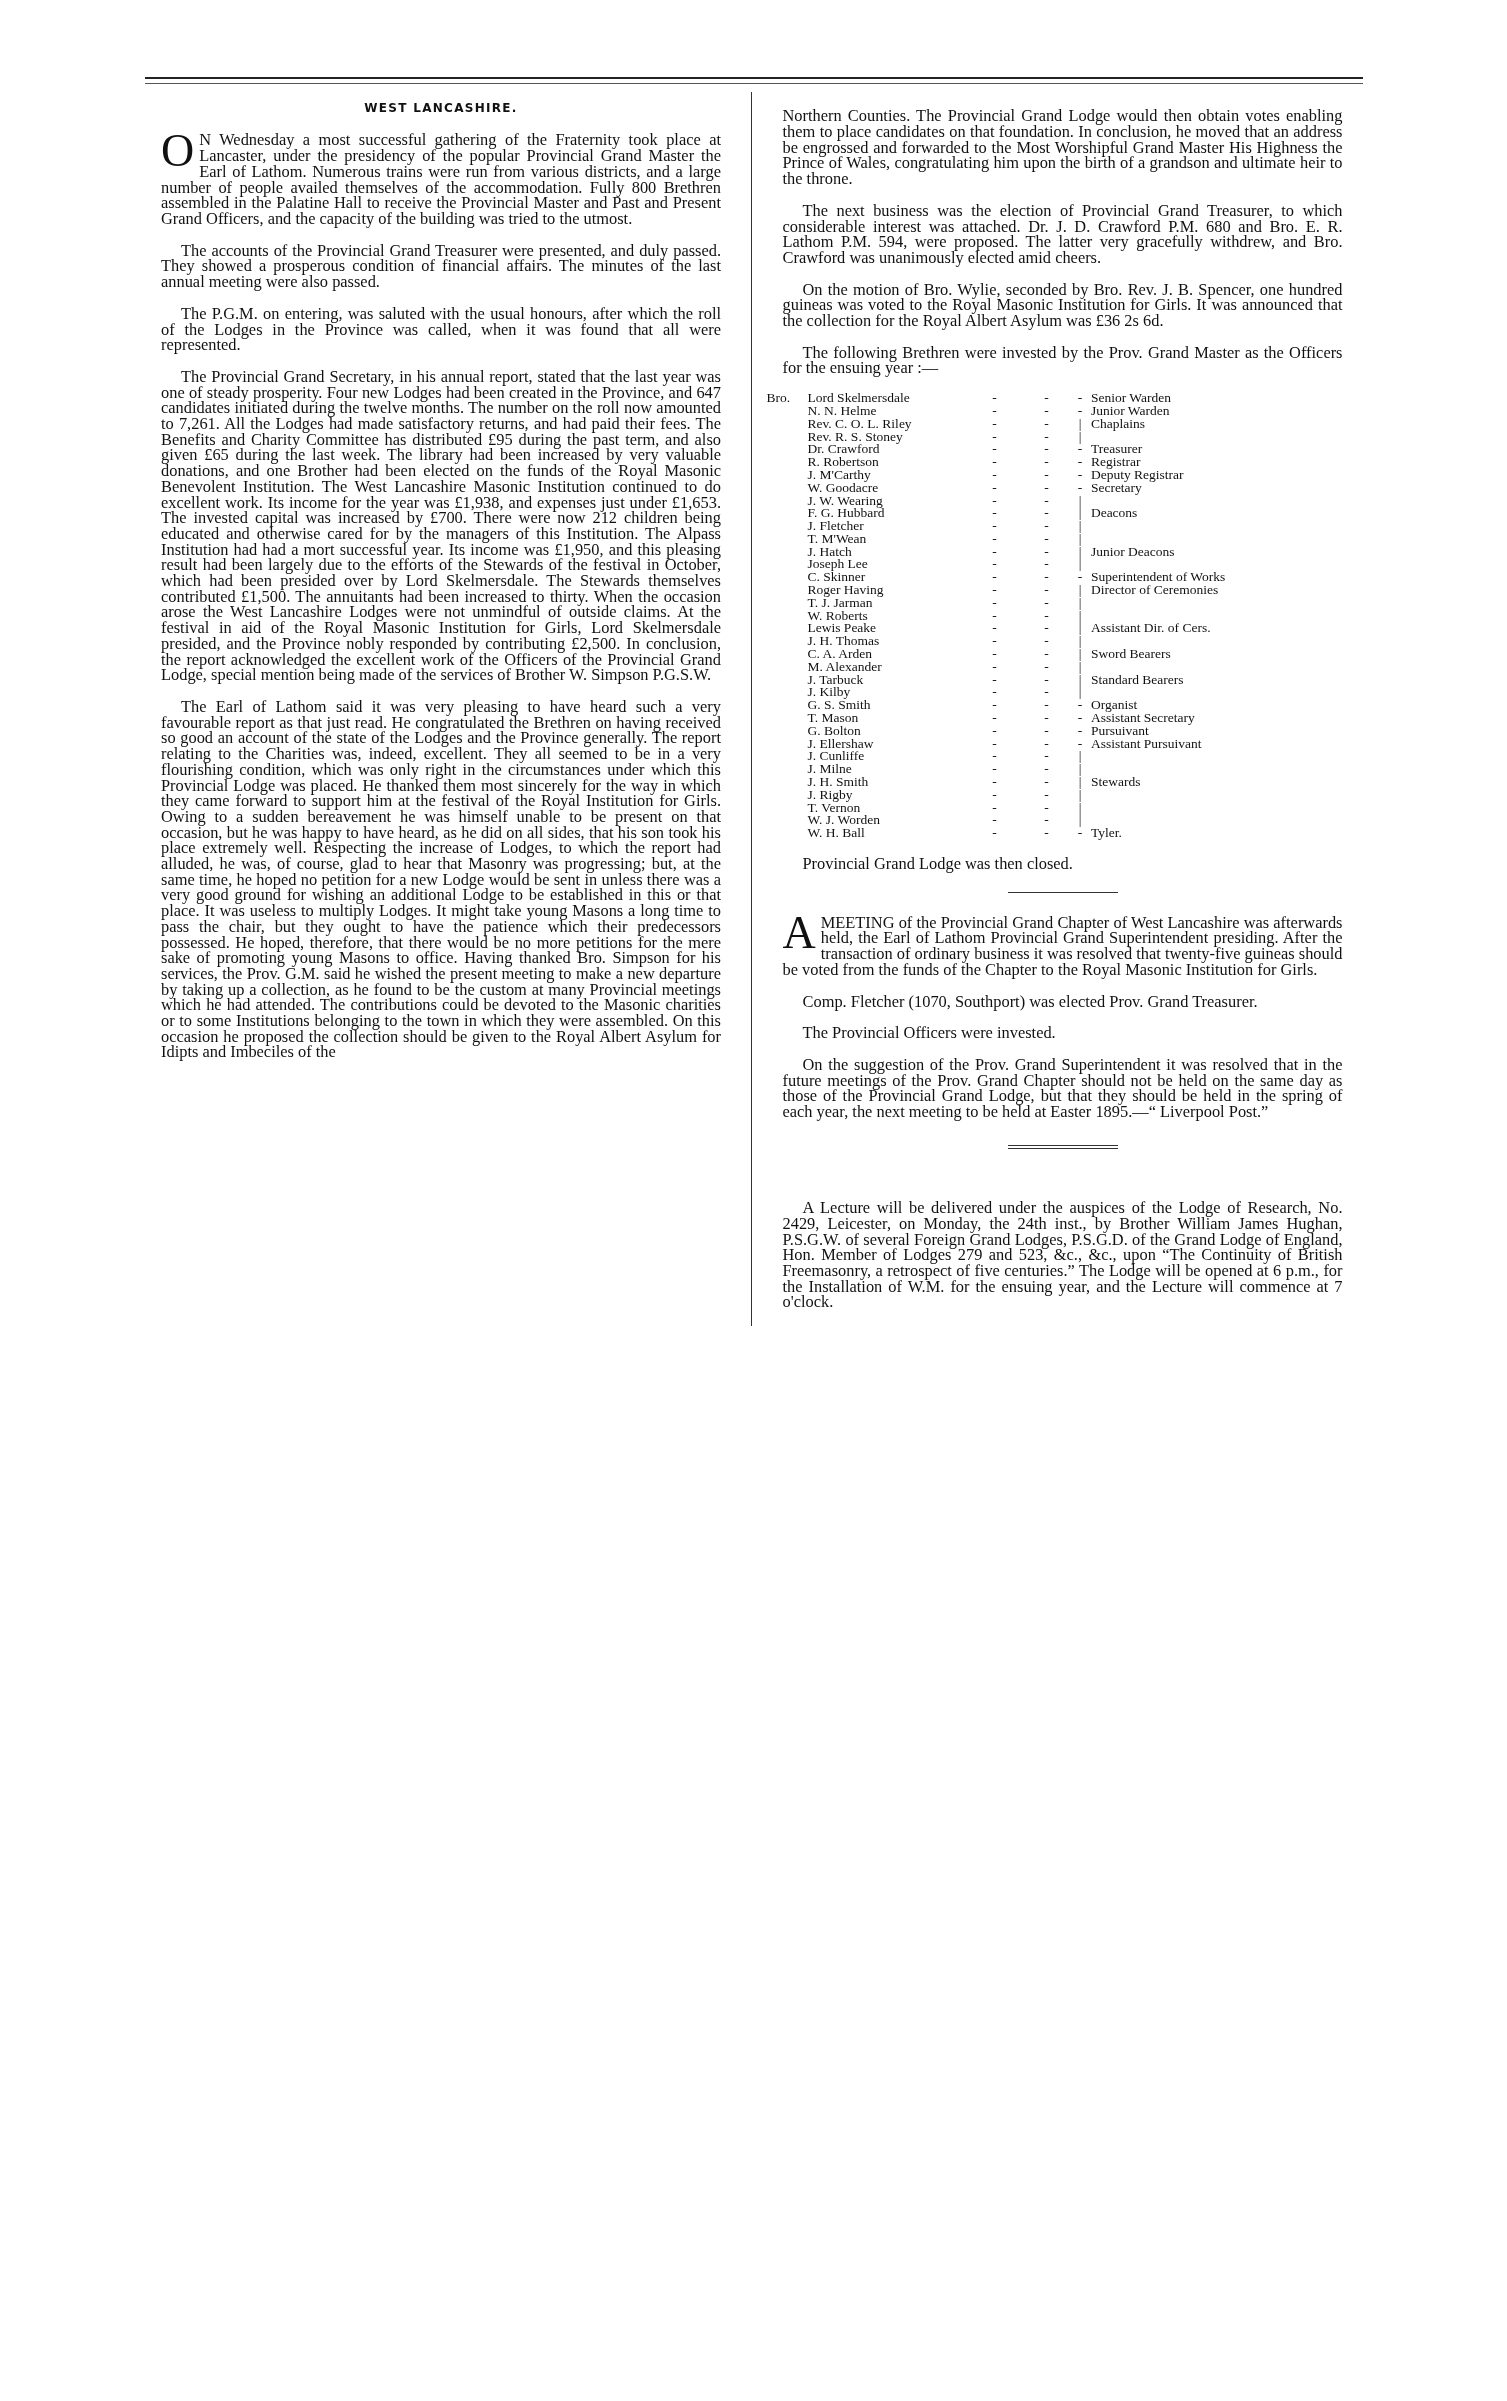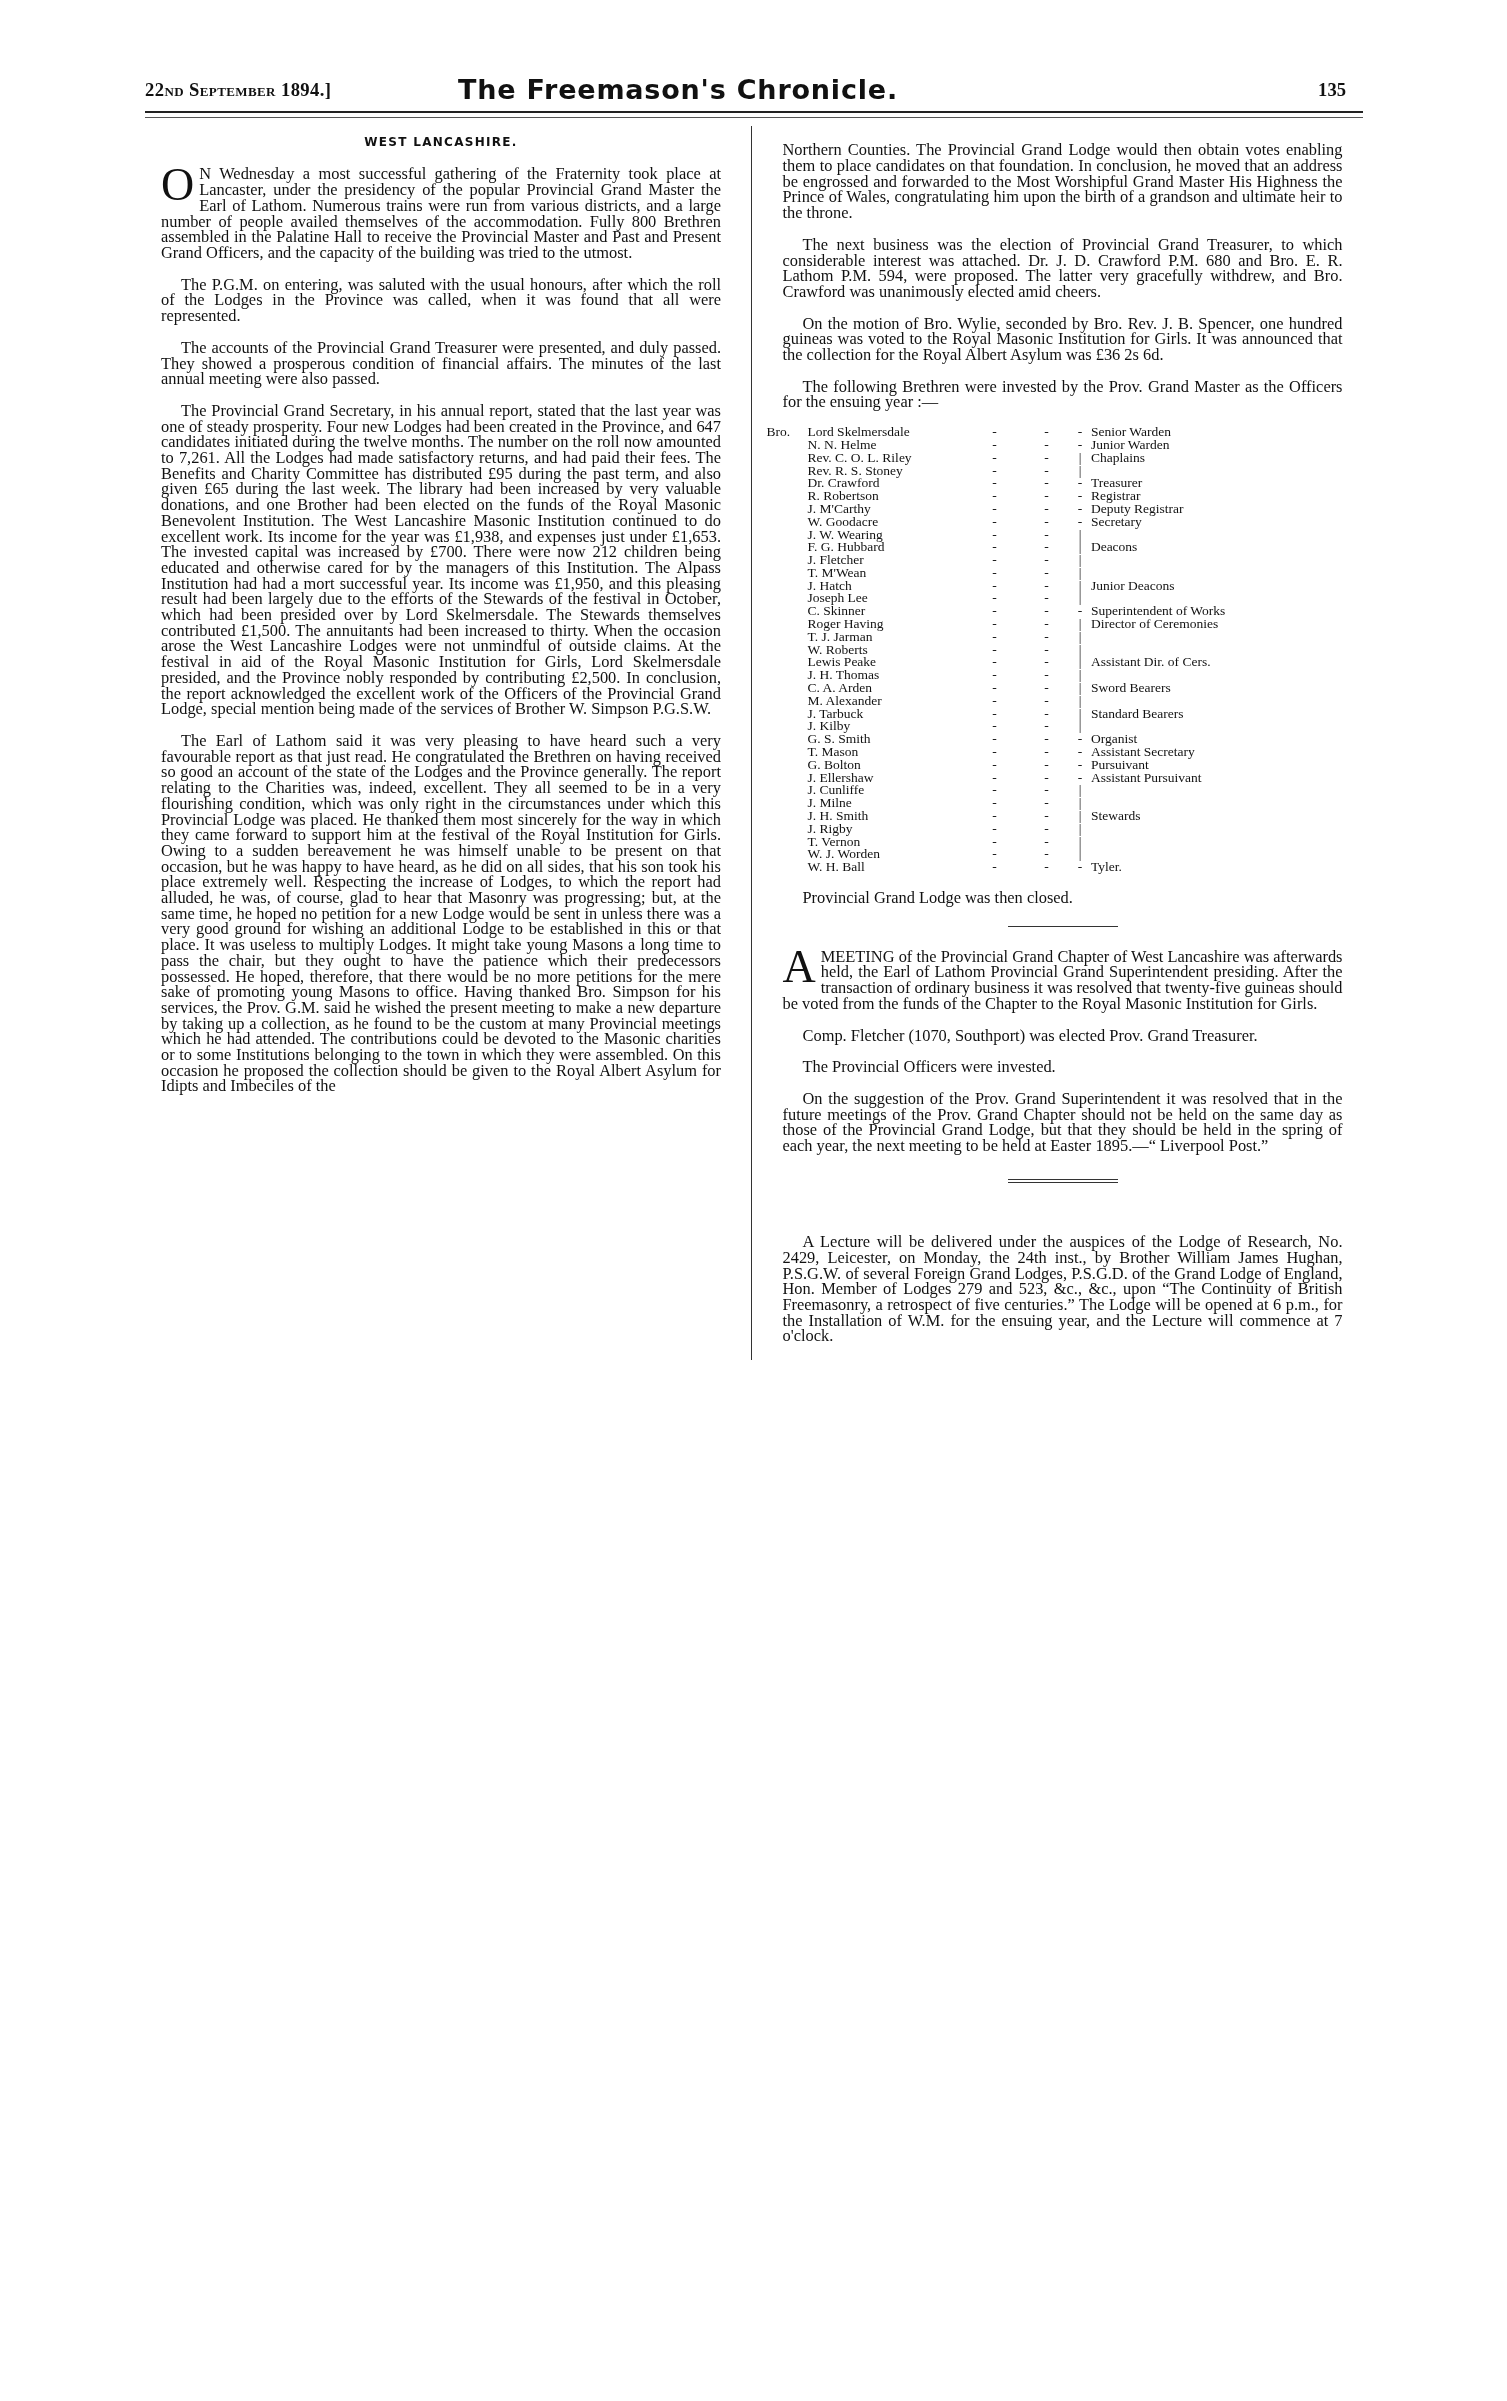--- a/index.html
+++ b/index.html
@@ -27,33 +27,28 @@
   .off-brace { width: 15px; text-align: center; }
   .off-role { flex: 1; padding-left: 3.4px; }
   .divider { width: 110px; margin: 20px auto 22px; border-top: 1.3px solid #333; }
   .divider-double { width: 110px; margin: 25px auto 51px; border-top: 0.8px solid #333; border-bottom: 0.8px solid #333; height: 2.5px; }
   .closing { text-indent: 39px; }
 </style>
 </head>
 <body>
 
 <div class="page">
-  <div class="masthead">
-    <span class="mh-date">22nd September 1894.]</span>
-    <span class="mh-title">The Freemason's Chronicle.</span>
-    <span class="mh-page">135</span>
-  </div>
   <div class="rule-double"></div>
 
   <div class="columns">
     <div class="col col-left">
       <div class="headline">WEST LANCASHIRE.</div>
       <p class="noindent"><span class="dropcap">O</span><span>N Wednesday a most successful gathering of the Fraternity took place at Lancaster, under the presidency of the popular Provincial Grand Master the Earl of Lathom. Numerous trains were run from various districts, and a large number of people availed themselves of the accommodation. Fully 800 Brethren assembled in the Palatine Hall to receive the Provincial Master and Past and Present Grand Officers, and the capacity of the building was tried to the utmost.</span></p>
+      <p>The accounts of the Provincial Grand Treasurer were presented, and duly passed. They showed a prosperous condition of financial affairs. The minutes of the last annual meeting were also passed.</p>
       <p>The P.G.M. on entering, was saluted with the usual honours, after which the roll of the Lodges in the Province was called, when it was found that all were represented.</p>
-      <p>The accounts of the Provincial Grand Treasurer were presented, and duly passed. They showed a prosperous condition of financial affairs. The minutes of the last annual meeting were also passed.</p>
       <p>The Provincial Grand Secretary, in his annual report, stated that the last year was one of steady prosperity. Four new Lodges had been created in the Province, and 647 candidates initiated during the twelve months. The number on the roll now amounted to 7,261. All the Lodges had made satisfactory returns, and had paid their fees. The Benefits and Charity Committee has distributed £95 during the past term, and also given £65 during the last week. The library had been increased by very valuable donations, and one Brother had been elected on the funds of the Royal Masonic Benevolent Institution. The West Lancashire Masonic Institution continued to do excellent work. Its income for the year was £1,938, and expenses just under £1,653. The invested capital was increased by £700. There were now 212 children being educated and otherwise cared for by the managers of this Institution. The Alpass Institution had had a mort successful year. Its income was £1,950, and this pleasing result had been largely due to the efforts of the Stewards of the festival in October, which had been presided over by Lord Skelmersdale. The Stewards themselves contributed £1,500. The annuitants had been increased to thirty. When the occasion arose the West Lancashire Lodges were not unmindful of outside claims. At the festival in aid of the Royal Masonic Institution for Girls, Lord Skelmersdale presided, and the Province nobly responded by contributing £2,500. In conclusion, the report acknowledged the excellent work of the Officers of the Provincial Grand Lodge, special mention being made of the services of Brother W. Simpson P.G.S.W.</p>
       <p>The Earl of Lathom said it was very pleasing to have heard such a very favourable report as that just read. He congratulated the Brethren on having received so good an account of the state of the Lodges and the Province generally. The report relating to the Charities was, indeed, excellent. They all seemed to be in a very flourishing condition, which was only right in the circumstances under which this Provincial Lodge was placed. He thanked them most sincerely for the way in which they came forward to support him at the festival of the Royal Institution for Girls. Owing to a sudden bereavement he was himself unable to be present on that occasion, but he was happy to have heard, as he did on all sides, that his son took his place extremely well. Respecting the increase of Lodges, to which the report had alluded, he was, of course, glad to hear that Masonry was progressing; but, at the same time, he hoped no petition for a new Lodge would be sent in unless there was a very good ground for wishing an additional Lodge to be established in this or that place. It was useless to multiply Lodges. It might take young Masons a long time to pass the chair, but they ought to have the patience which their predecessors possessed. He hoped, therefore, that there would be no more petitions for the mere sake of promoting young Masons to office. Having thanked Bro. Simpson for his services, the Prov. G.M. said he wished the present meeting to make a new departure by taking up a collection, as he found to be the custom at many Provincial meetings which he had attended. The contributions could be devoted to the Masonic charities or to some Institutions belonging to the town in which they were assembled. On this occasion he proposed the collection should be given to the Royal Albert Asylum for Idipts and Imbeciles of the</p>
     </div>
 
     <div class="col col-right">
       <p class="noindent">Northern Counties. The Provincial Grand Lodge would then obtain votes enabling them to place candidates on that foundation. In conclusion, he moved that an address be engrossed and forwarded to the Most Worshipful Grand Master His Highness the Prince of Wales, congratulating him upon the birth of a grandson and ultimate heir to the throne.</p>
       <p>The next business was the election of Provincial Grand Treasurer, to which considerable interest was attached. Dr. J. D. Crawford P.M. 680 and Bro. E. R. Lathom P.M. 594, were proposed. The latter very gracefully withdrew, and Bro. Crawford was unanimously elected amid cheers.</p>
       <p>On the motion of Bro. Wylie, seconded by Bro. Rev. J. B. Spencer, one hundred guineas was voted to the Royal Masonic Institution for Girls. It was announced that the collection for the Royal Albert Asylum was £36 2s 6d.</p>
       <p>The following Brethren were invested by the Prov. Grand Master as the Officers for the ensuing year :—</p>
 

